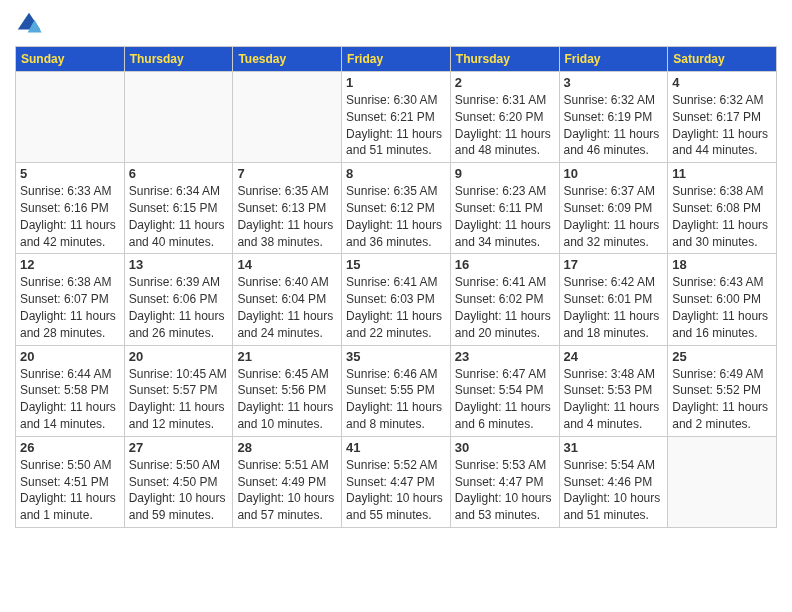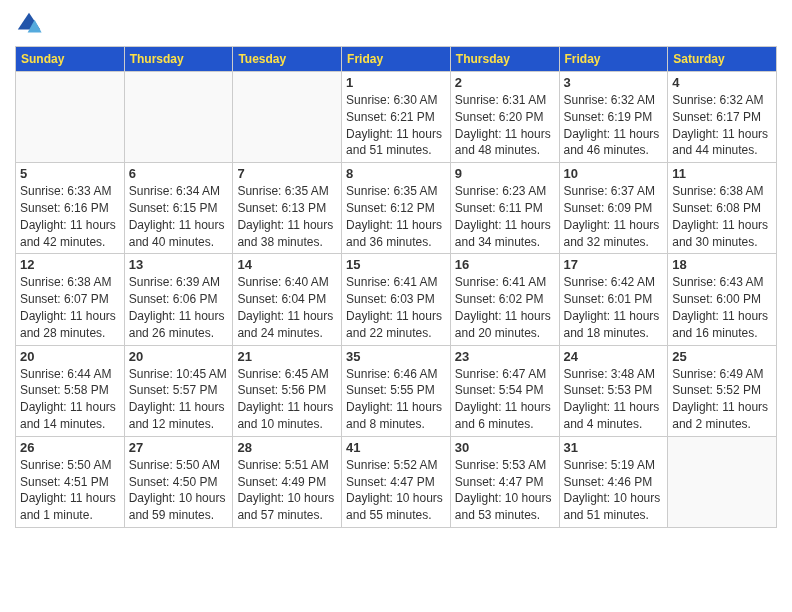--- a/index.html
+++ b/index.html
@@ -347,21 +347,21 @@
           </td>
           <td>
             <span class="day-number">30</span>
             <div class="cell-text">Sunrise: 5:53 AM
 Sunset: 4:47 PM
 Daylight: 10 hours
 and 53 minutes.</div>
           </td>
           <td>
             <span class="day-number">31</span>
-            <div class="cell-text">Sunrise: 5:19 AM
+            <div class="cell-text">Sunrise: 5:54 AM
 Sunset: 4:46 PM
 Daylight: 10 hours
 and 51 minutes.</div>
           </td>
           <td class="empty"></td>
         </tr>
       </tbody>
   </table>
 </div>
 

